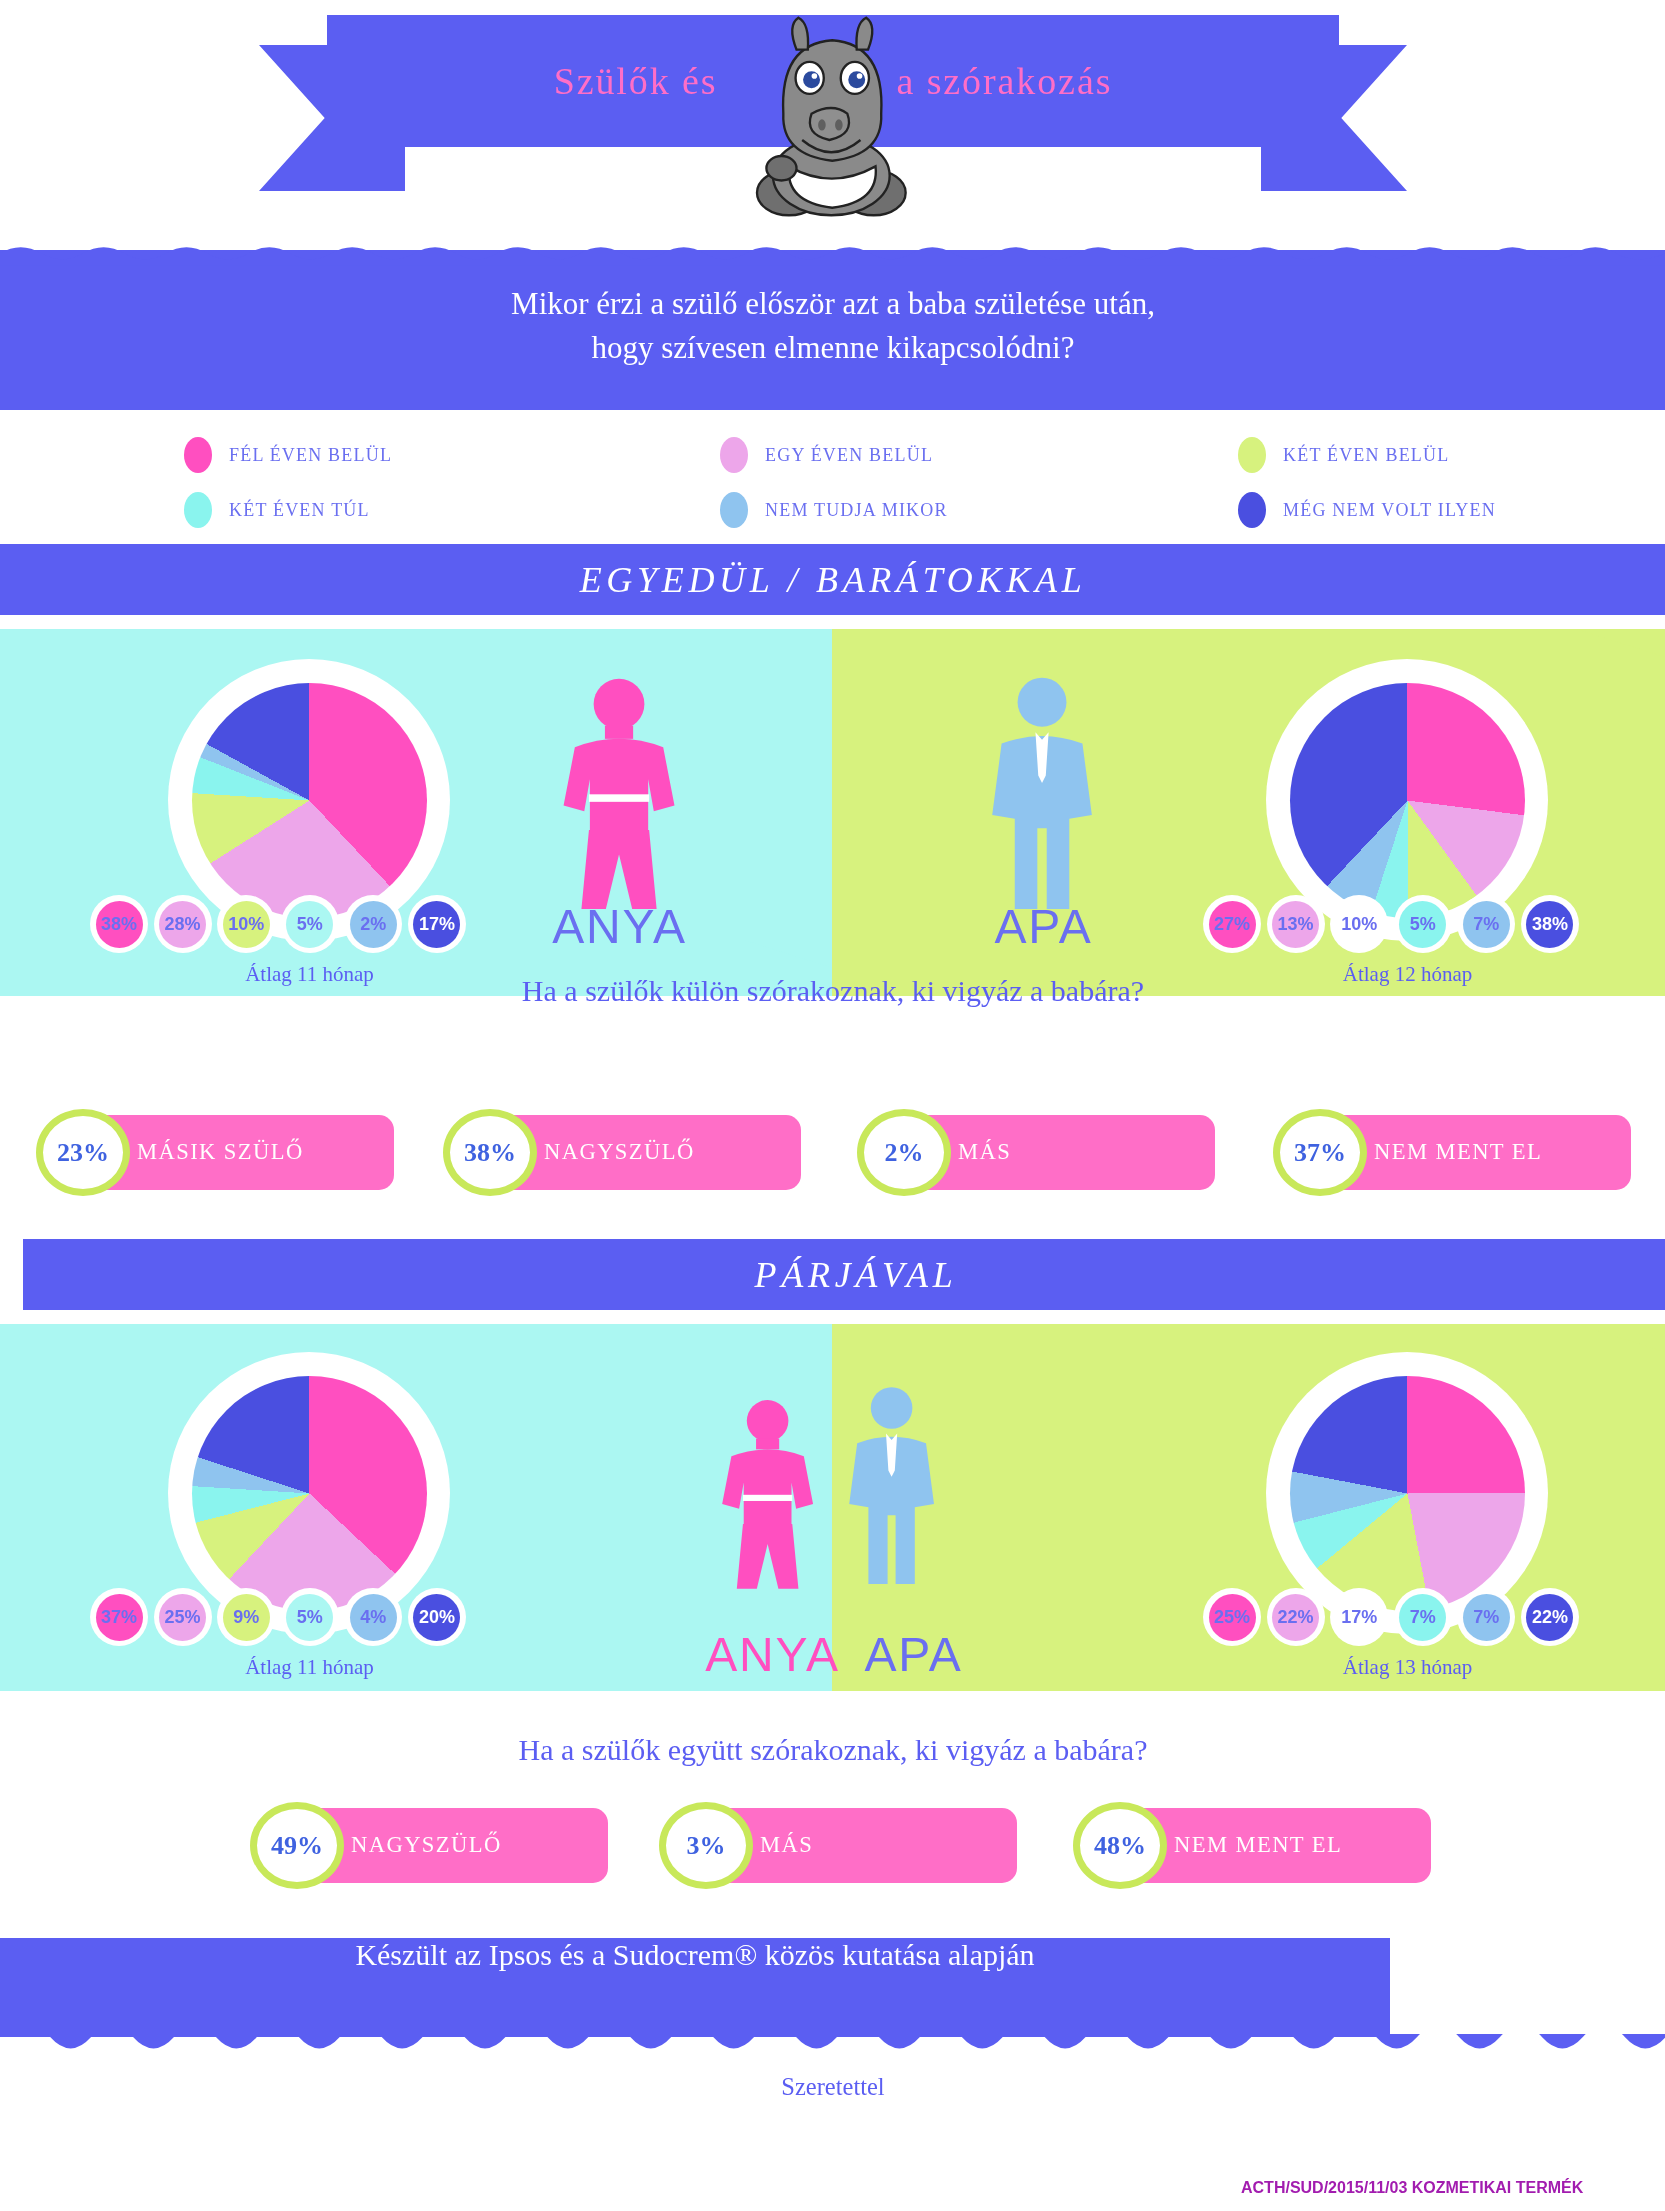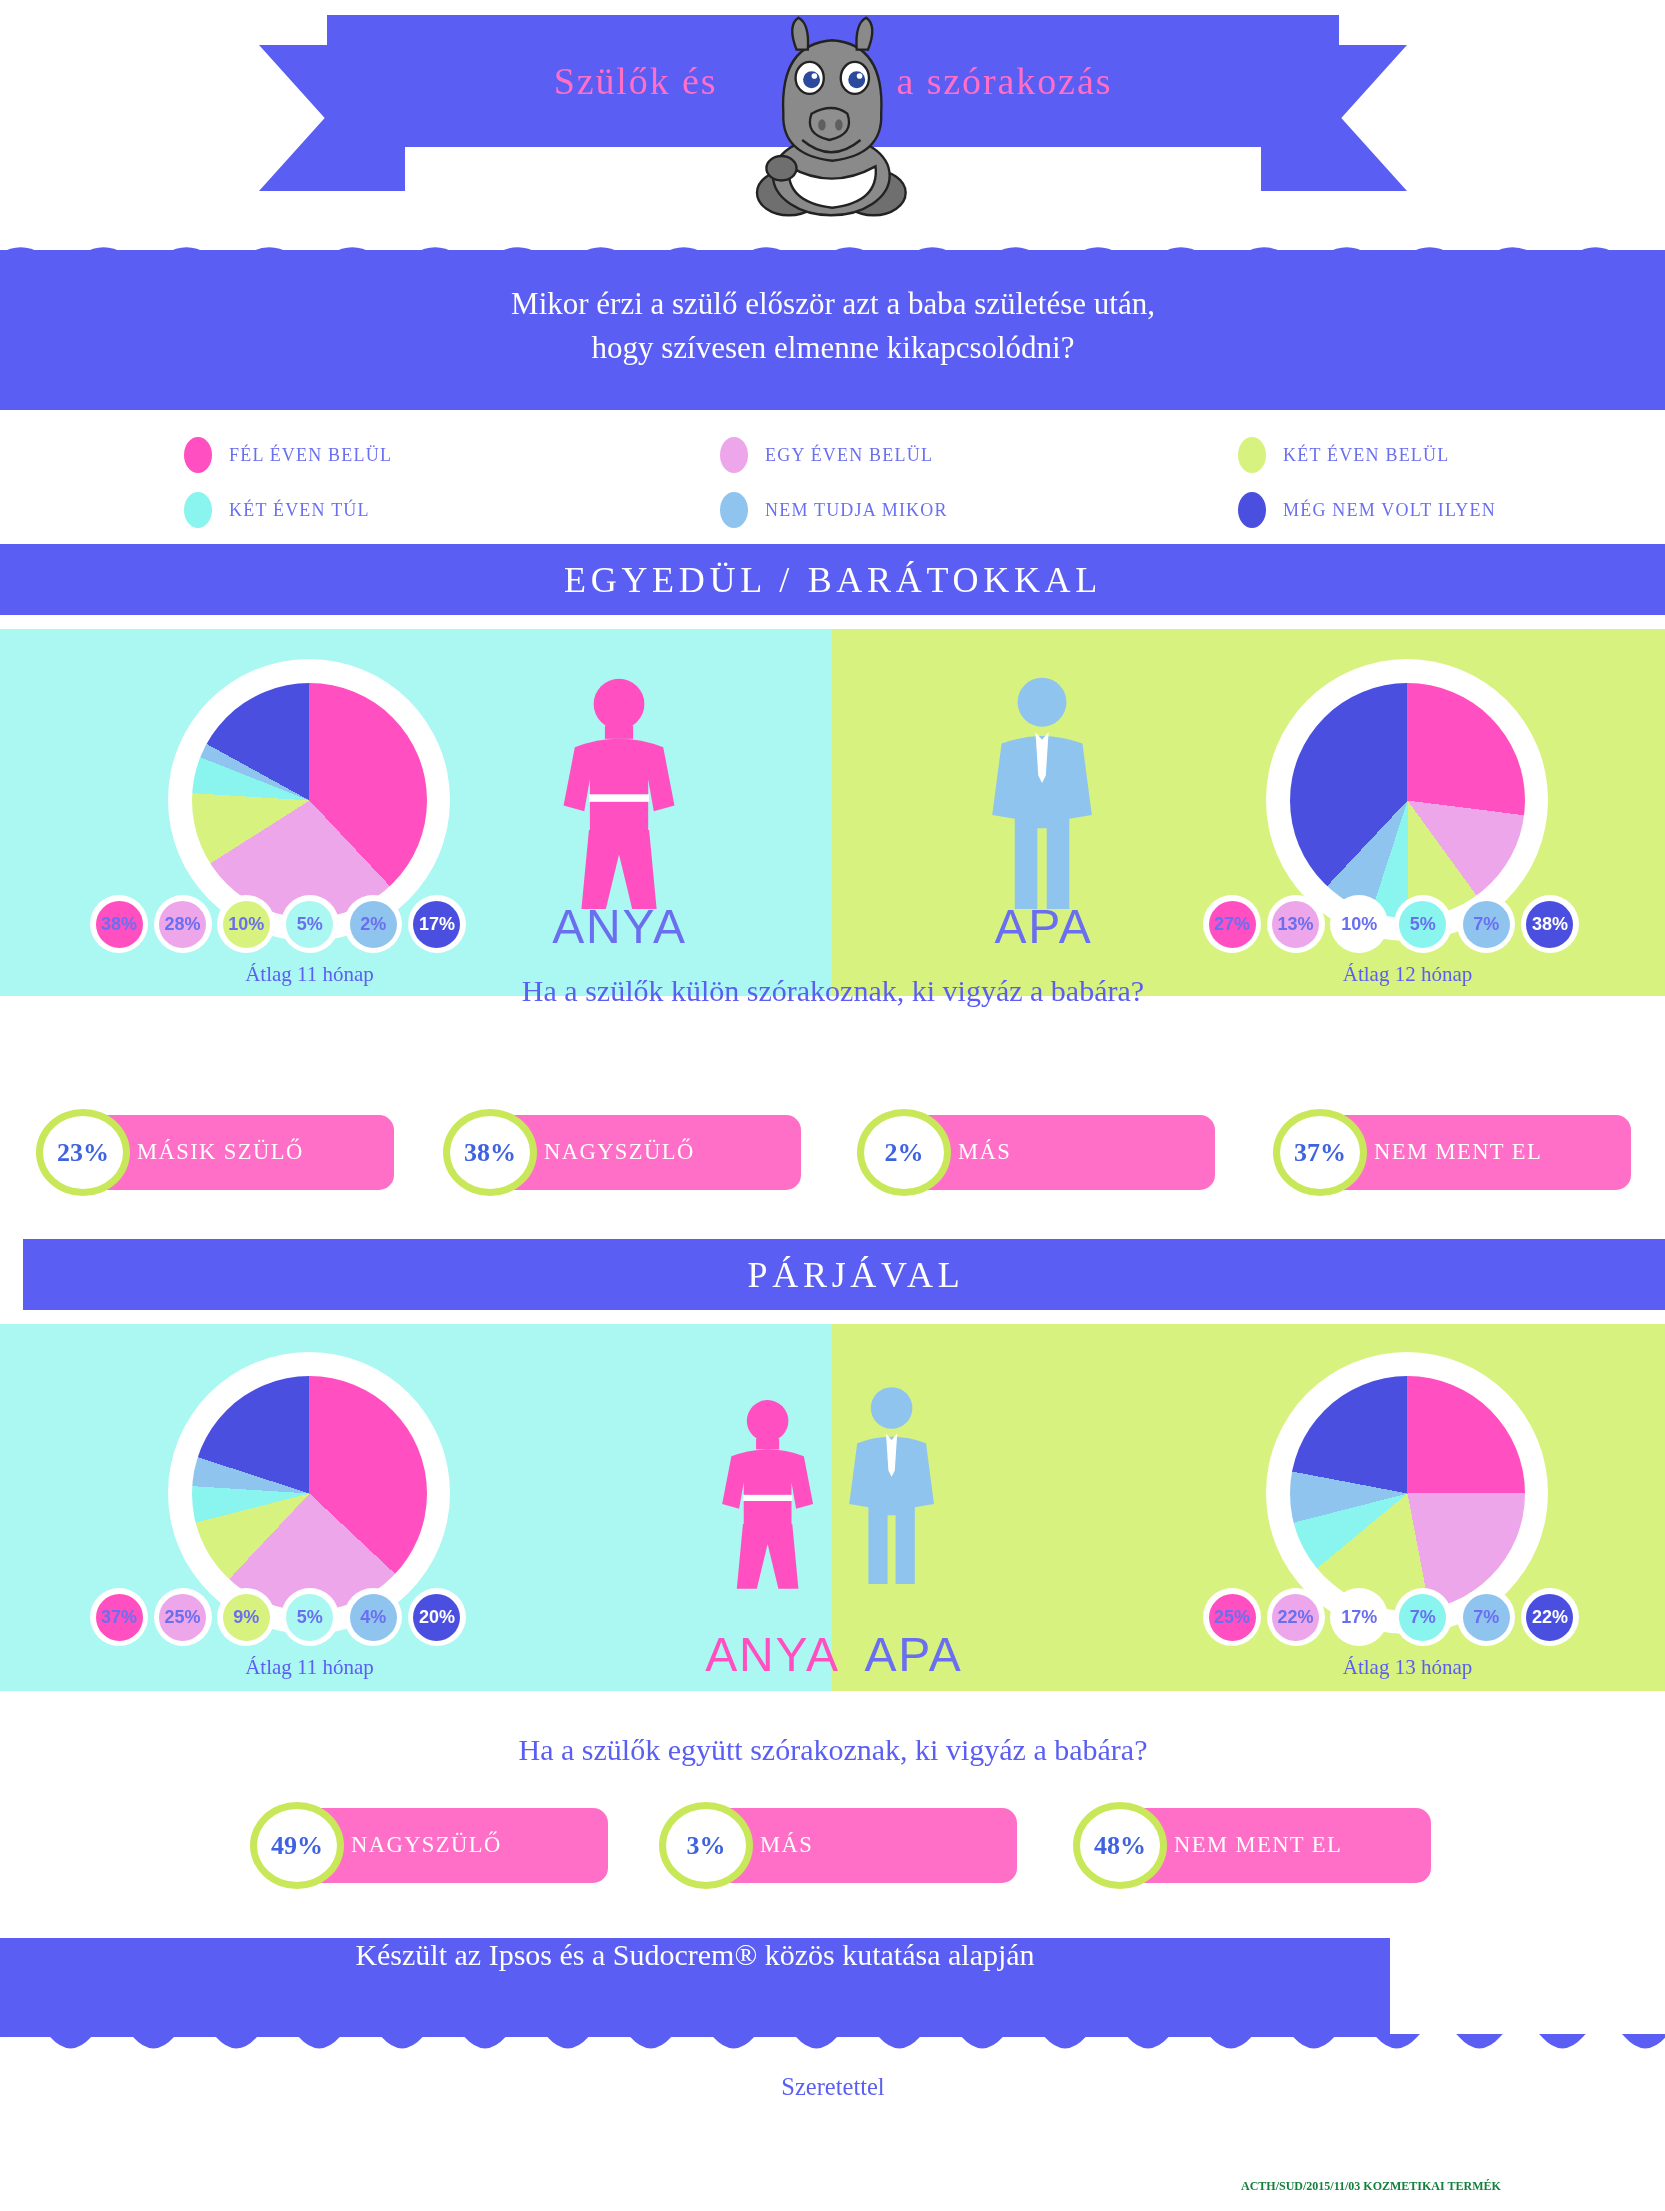--- a/index.html
+++ b/index.html
@@ -56,21 +56,21 @@
   .legend-item { position:absolute; display:flex; align-items:center; }
   .legend-dot { width:28px; height:36px; border-radius:50%; margin-right:17px; flex:none; }
   .legend-label {
     color:#6a6ff0; font-size:18px; letter-spacing:1.2px;
     font-family:"Liberation Serif", serif;
   }
 
   
   .sect-bar {
     position:absolute; left:0; width:1666px; height:71px; background:#5b5ef2;
-    display:flex; align-items:center; justify-content:center;
+    display:flex; align-items:center; justify-content:center;font-style:italic;
   }
   .sect-bar span {
     color:#fff; font-size:36px; letter-spacing:4.7px;
     font-family:"Liberation Serif", serif;
   }
 
   
   .panel { position:absolute; height:367px; }
   .panel-left  { left:0;   width:832px; background:#abf7f2; }
   .panel-right { left:832px; width:833px; background:#d7f27e; }
@@ -152,22 +152,22 @@
     position:absolute; width:299px; height:90px; background:#dc1e35;
     border-radius:13px 22.6px 13px 22.6px;
     display:flex; align-items:center; justify-content:center;
   }
   .logo .lt {
     color:#fff; font-size:49px; font-weight:bold; letter-spacing:-0.9px;
     font-family:"Liberation Sans", sans-serif; position:relative;
   }
   .logo .reg { font-size:21px; vertical-align:super; }
   .legal {
-    position:absolute; color:#15803d; font-size:12px; font-weight:bold;
-    font-family:Liberation Serif, serif;
+    position:absolute; color:#a21caf; font-size:16px; font-weight:bold;
+    font-family:Liberation Sans, sans-serif;
   }
 </style>
 </head>
 <body>
 
 <div class="page">
 
   <div class="banner-wrap">
     <div class="ribbon-left"></div>
     <div class="ribbon-right"></div>

